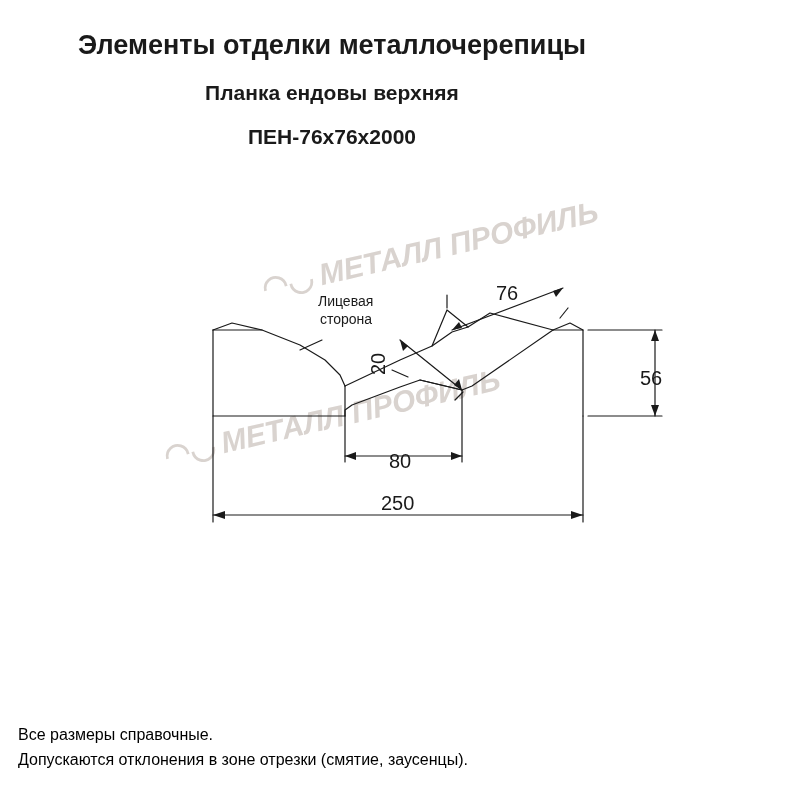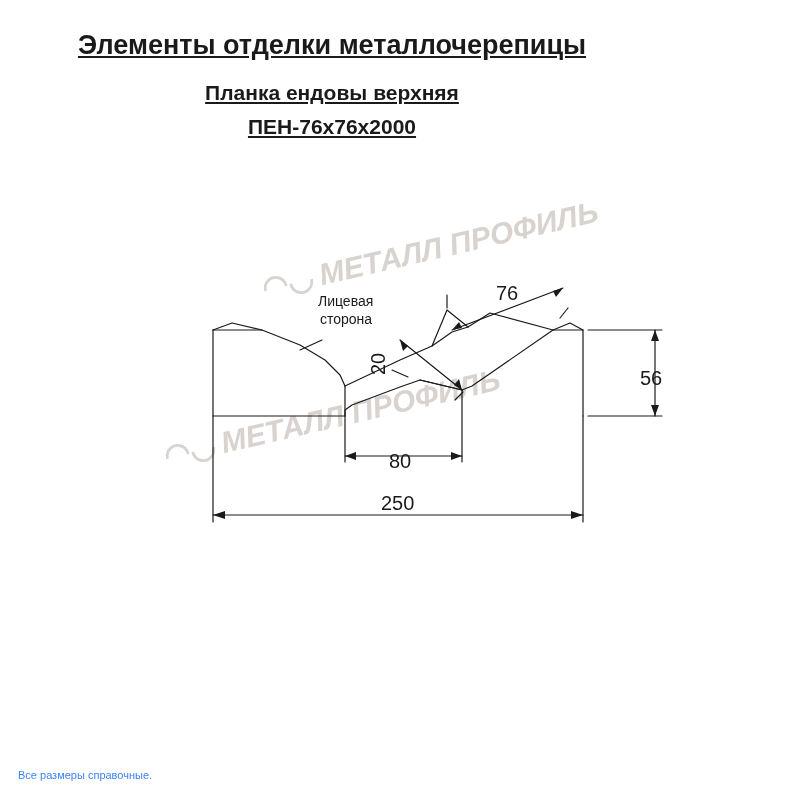--- a/index.html
+++ b/index.html
@@ -19,37 +19,36 @@
     position: relative;
     width: 800px;
     height: 800px;
   }
   .title-block {
     position: absolute;
     top: 0;
     left: 0;
     width: 664px;
     text-align: center;
-    text-decoration: underline;
   }
   .main-title {
     font-size: 27px;
     font-weight: bold;
     margin-top: 30px;
     letter-spacing: 0px;
   }
   .sub-title {
     font-size: 21px;
     font-weight: bold;
     margin-top: 20px;
   }
   .code-title {
     font-size: 21px;
     font-weight: bold;
-    margin-top: 10px;
+    margin-top: 20px;
   }
   .drawing {
     position: absolute;
     top: 200px;
     left: 0;
     width: 740px;
     height: 380px;
   }
   .drawing svg {
     display: block;
@@ -75,24 +74,24 @@
     transform: rotate(-13deg);
   }
   .wm-logo {
     display: inline-block;
     margin-right: 6px;
     font-style: normal;
   }
   .notes {
     position: absolute;
     left: 18px;
-    bottom: 16px;
-    font-size: 11px;
+    bottom: 27px;
+    font-size: 16px;
     line-height: 1.55;
-    color: #3b82f6;
+    color: #000000;
   }
   .label-face {
     font-size: 14px;
     fill: #1a1a1a;
   }
   .dim-text {
     font-size: 20px;
     fill: #1a1a1a;
     font-family: "Liberation Sans", sans-serif;
   }
@@ -172,15 +171,16 @@
       <text class="dim-text" x="496" y="100">76</text>
       <text class="dim-text" x="385" y="175" transform="rotate(-90 385 175)">20</text>
       <text class="dim-text" x="640" y="185">56</text>
       <text class="dim-text" x="389" y="268">80</text>
       <text class="dim-text" x="381" y="310" font-size="26">250</text>
     </svg>
   </div>
 
   <div class="notes">
     <div>Все размеры справочные.</div>
+    <div>Допускаются отклонения в зоне отрезки (смятие, заусенцы).</div>
   </div>
 
 </div>
 
 </body></html>

